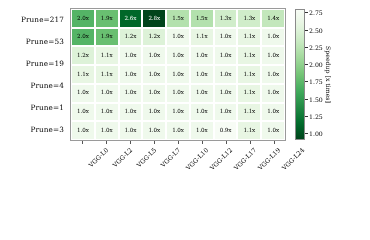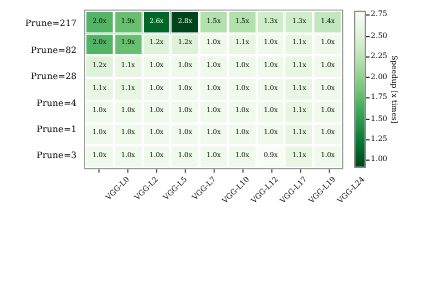--- a/index.html
+++ b/index.html
@@ -64,22 +64,22 @@
     transform:rotate(90deg);white-space:nowrap;font-size:6.2px;color:#000;
   }
 </style>
 </head>
 <body>
 
 <div id="root">
 
   <div id="ylabels">
       <div class="ylab">Prune=217</div>
-      <div class="ylab">Prune=82</div>
-      <div class="ylab">Prune=28</div>
+      <div class="ylab">Prune=53</div>
+      <div class="ylab">Prune=19</div>
       <div class="ylab">Prune=4</div>
       <div class="ylab">Prune=1</div>
       <div class="ylab">Prune=3</div>
     </div>
 
   <div id="grid">
       <div class="cell" style="background: rgb(84, 180, 102); color: rgb(0, 0, 0);">2.0x</div>
       <div class="cell" style="background: rgb(105, 191, 113); color: rgb(0, 0, 0);">1.9x</div>
       <div class="cell" style="background: rgb(0, 103, 41); color: rgb(255, 255, 255);">2.6x</div>
       <div class="cell" style="background: rgb(0, 68, 27); color: rgb(255, 255, 255);">2.8x</div>

